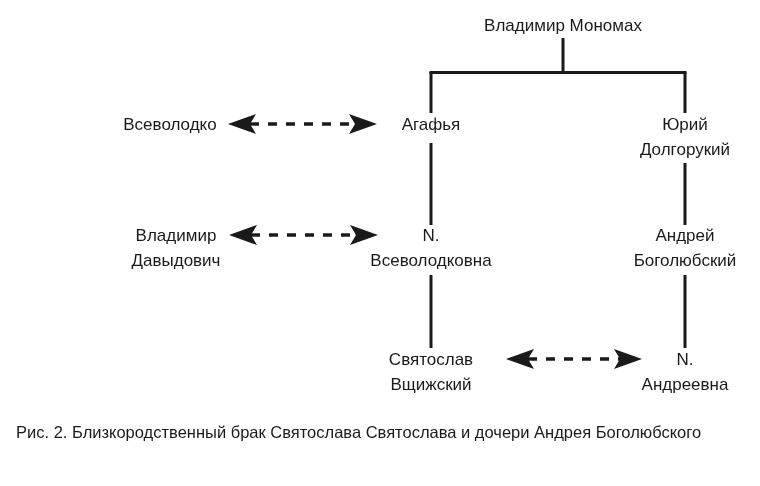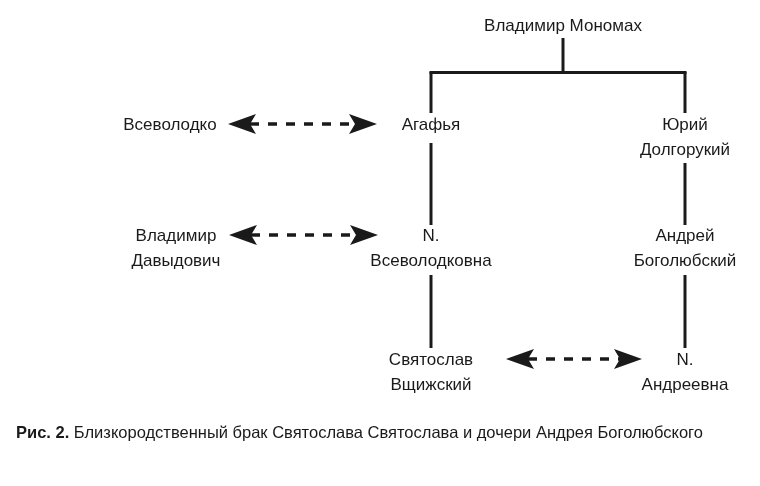--- a/index.html
+++ b/index.html
@@ -55,21 +55,21 @@
     position: absolute;
     left: 16px;
     top: 420px;
     width: 730px;
     font-family: "Liberation Sans", sans-serif;
     font-size: 16.5px;
     line-height: 25px;
     color: #1a1a1a;
   }
   .caption b {
-    font-weight: bold;
+    font-weight: normal;
     text-align: center;
   }
 </style>
 </head>
 <body>
 
 <div id="figure-root">
 
   <svg id="diagram" viewBox="0 0 760 420">
 

